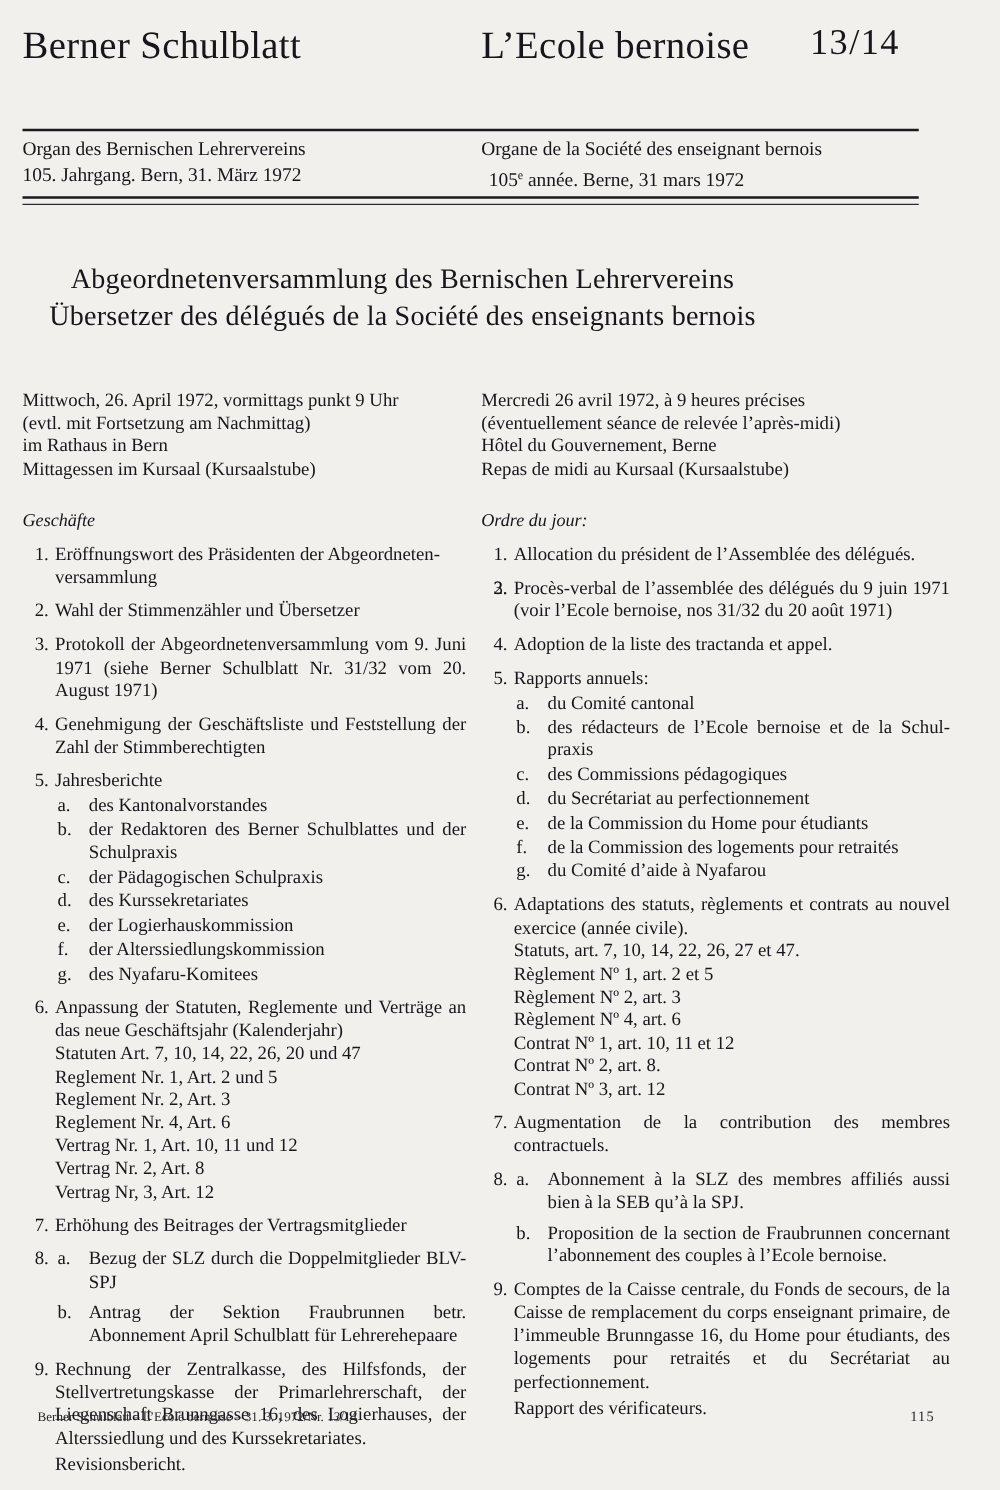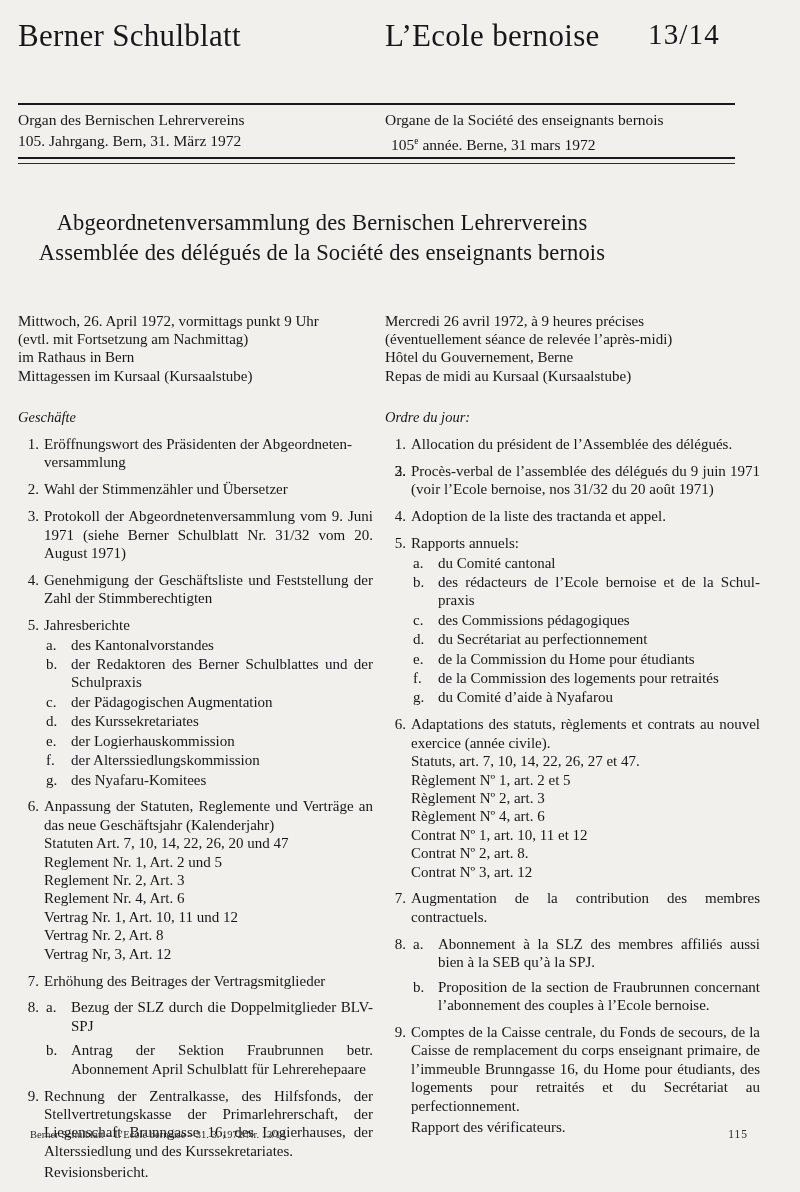--- a/index.html
+++ b/index.html
@@ -217,31 +217,31 @@
   </div>
 
   <div class="rule rule-1"></div>
 
   <div class="organ">
     <div class="organ-col-de">
       <span class="organ-line-2">Organ des Bernischen Lehrervereins</span>
       <span class="organ-line-2">105. Jahrgang. Bern, 31. März 1972</span>
     </div>
     <div class="organ-col-fr">
-      <span class="organ-line-2">Organe de la Société des enseignants bernois</span>
+      <span class="organ-line-2">Organe de la Société des enseignant bernois</span>
       <span class="organ-line-2 fr"><span>105</span><sup class="ord">e</sup><span> année. Berne, 31 mars 1972</span></span>
     </div>
   </div>
 
   <div class="rule rule-2"></div>
   <div class="rule rule-3"></div>
 
   <div class="title-block">
     <div class="title-line">Abgeordnetenversammlung des Bernischen Lehrervereins</div>
-    <div class="title-line">Assemblée des délégués de la Société des enseignants bernois</div>
+    <div class="title-line">Übersetzer des délégués de la Société des enseignants bernois</div>
   </div>
 
   <div class="meeting">
     <div class="col-de">
       <span class="ln">Mittwoch, 26. April 1972, vormittags punkt 9 Uhr</span>
       <span class="ln">(evtl. mit Fortsetzung am Nachmittag)</span>
       <span class="ln">im Rathaus in Bern</span>
       <span class="ln">Mittagessen im Kursaal (Kursaalstube)</span>
     </div>
     <div class="col-fr">
@@ -280,21 +280,21 @@
 
         <li>
           <span class="num">5.</span>
           <span class="nojust">Jahresberichte</span>
           <ol class="lvl2">
             <li><span class="num2">a.</span><span>des Kantonalvorstandes</span></li>
             <li>
                 <span class="num2">b.</span>
                 <span class="just" style="display:block">der Redaktoren des Berner Schulblattes und der Schulpraxis</span>
               </li>
-            <li><span class="num2">c.</span><span>der Pädagogischen Augmentation</span></li>
+            <li><span class="num2">c.</span><span>der Pädagogischen Schulpraxis</span></li>
             <li><span class="num2">d.</span><span>des Kurssekretariates</span></li>
             <li><span class="num2">e.</span><span>der Logierhauskommission</span></li>
             <li><span class="num2">f.</span><span>der Alterssiedlungskommission</span></li>
             <li><span class="num2">g.</span><span>des Nyafaru-Komitees</span></li>
           </ol>
         </li>
 
         <li>
           <span class="num">6.</span>
           <span class="just" style="display:block">Anpassung der Statuten, Reglemente und Verträge an das neue Geschäftsjahr (Kalenderjahr)</span>

